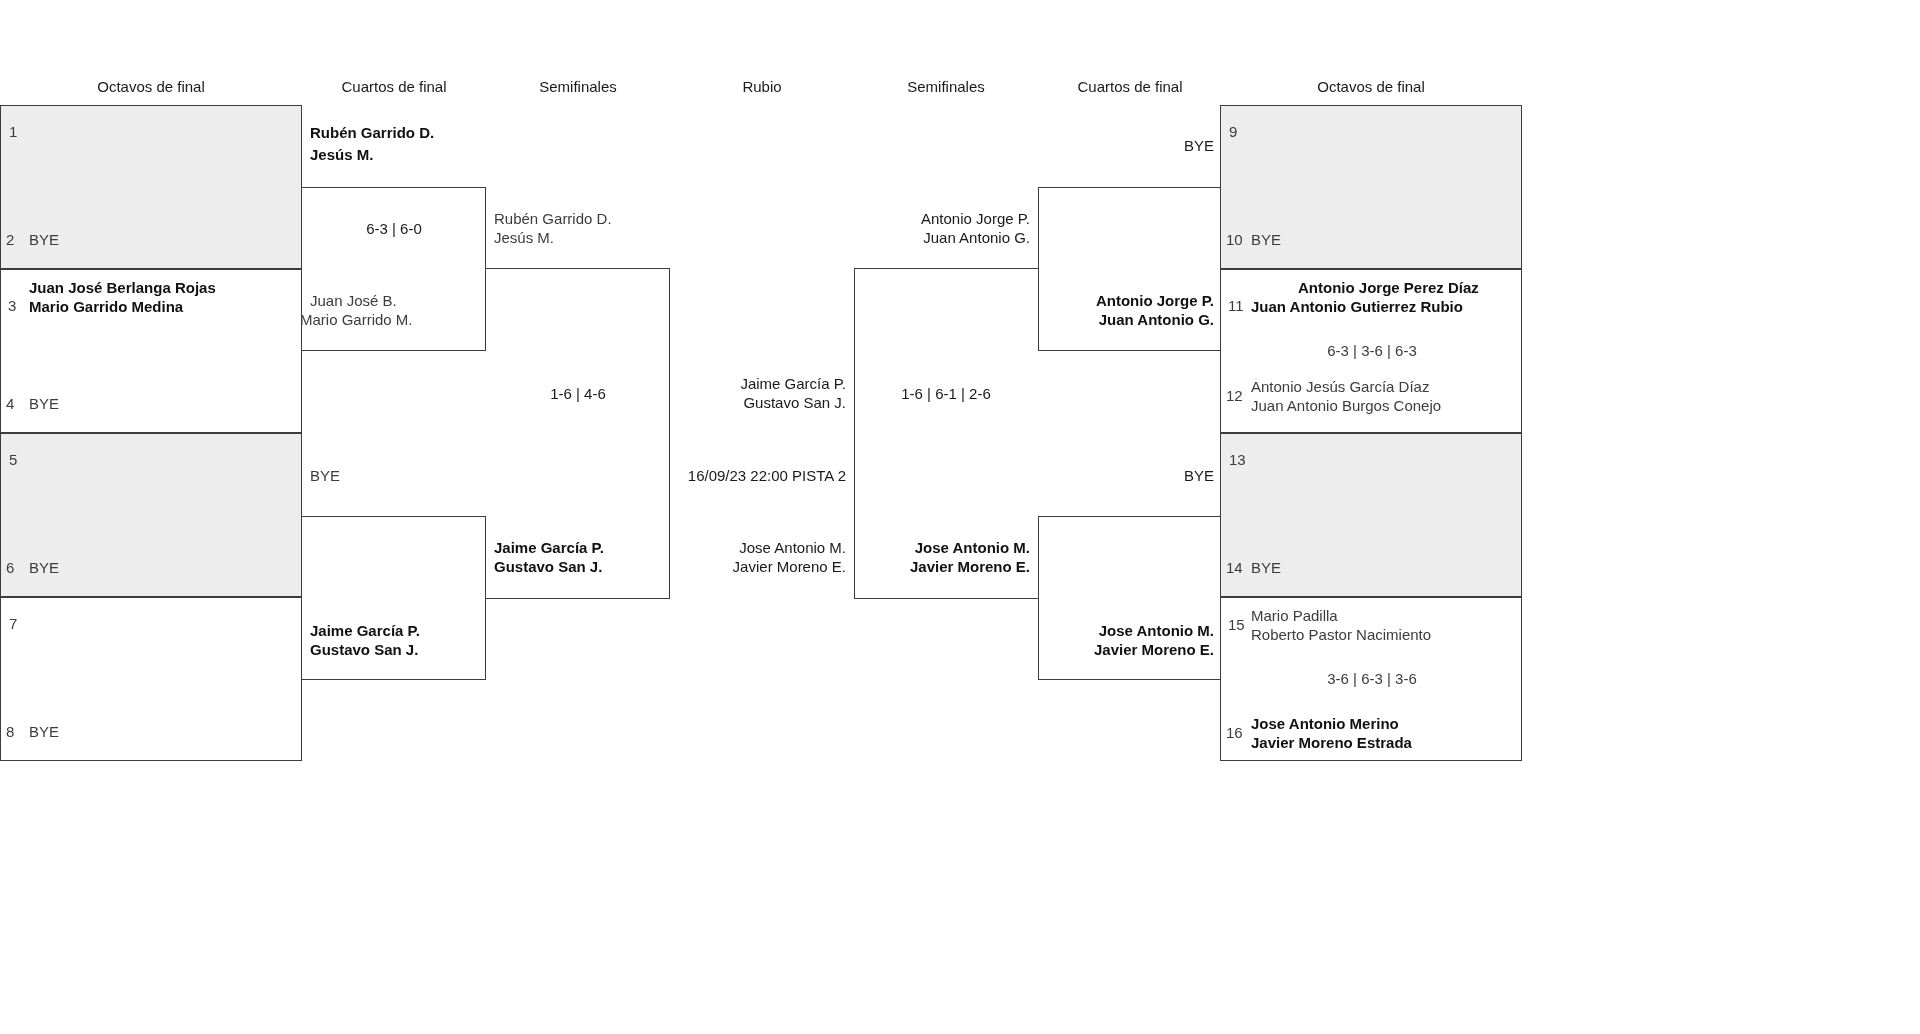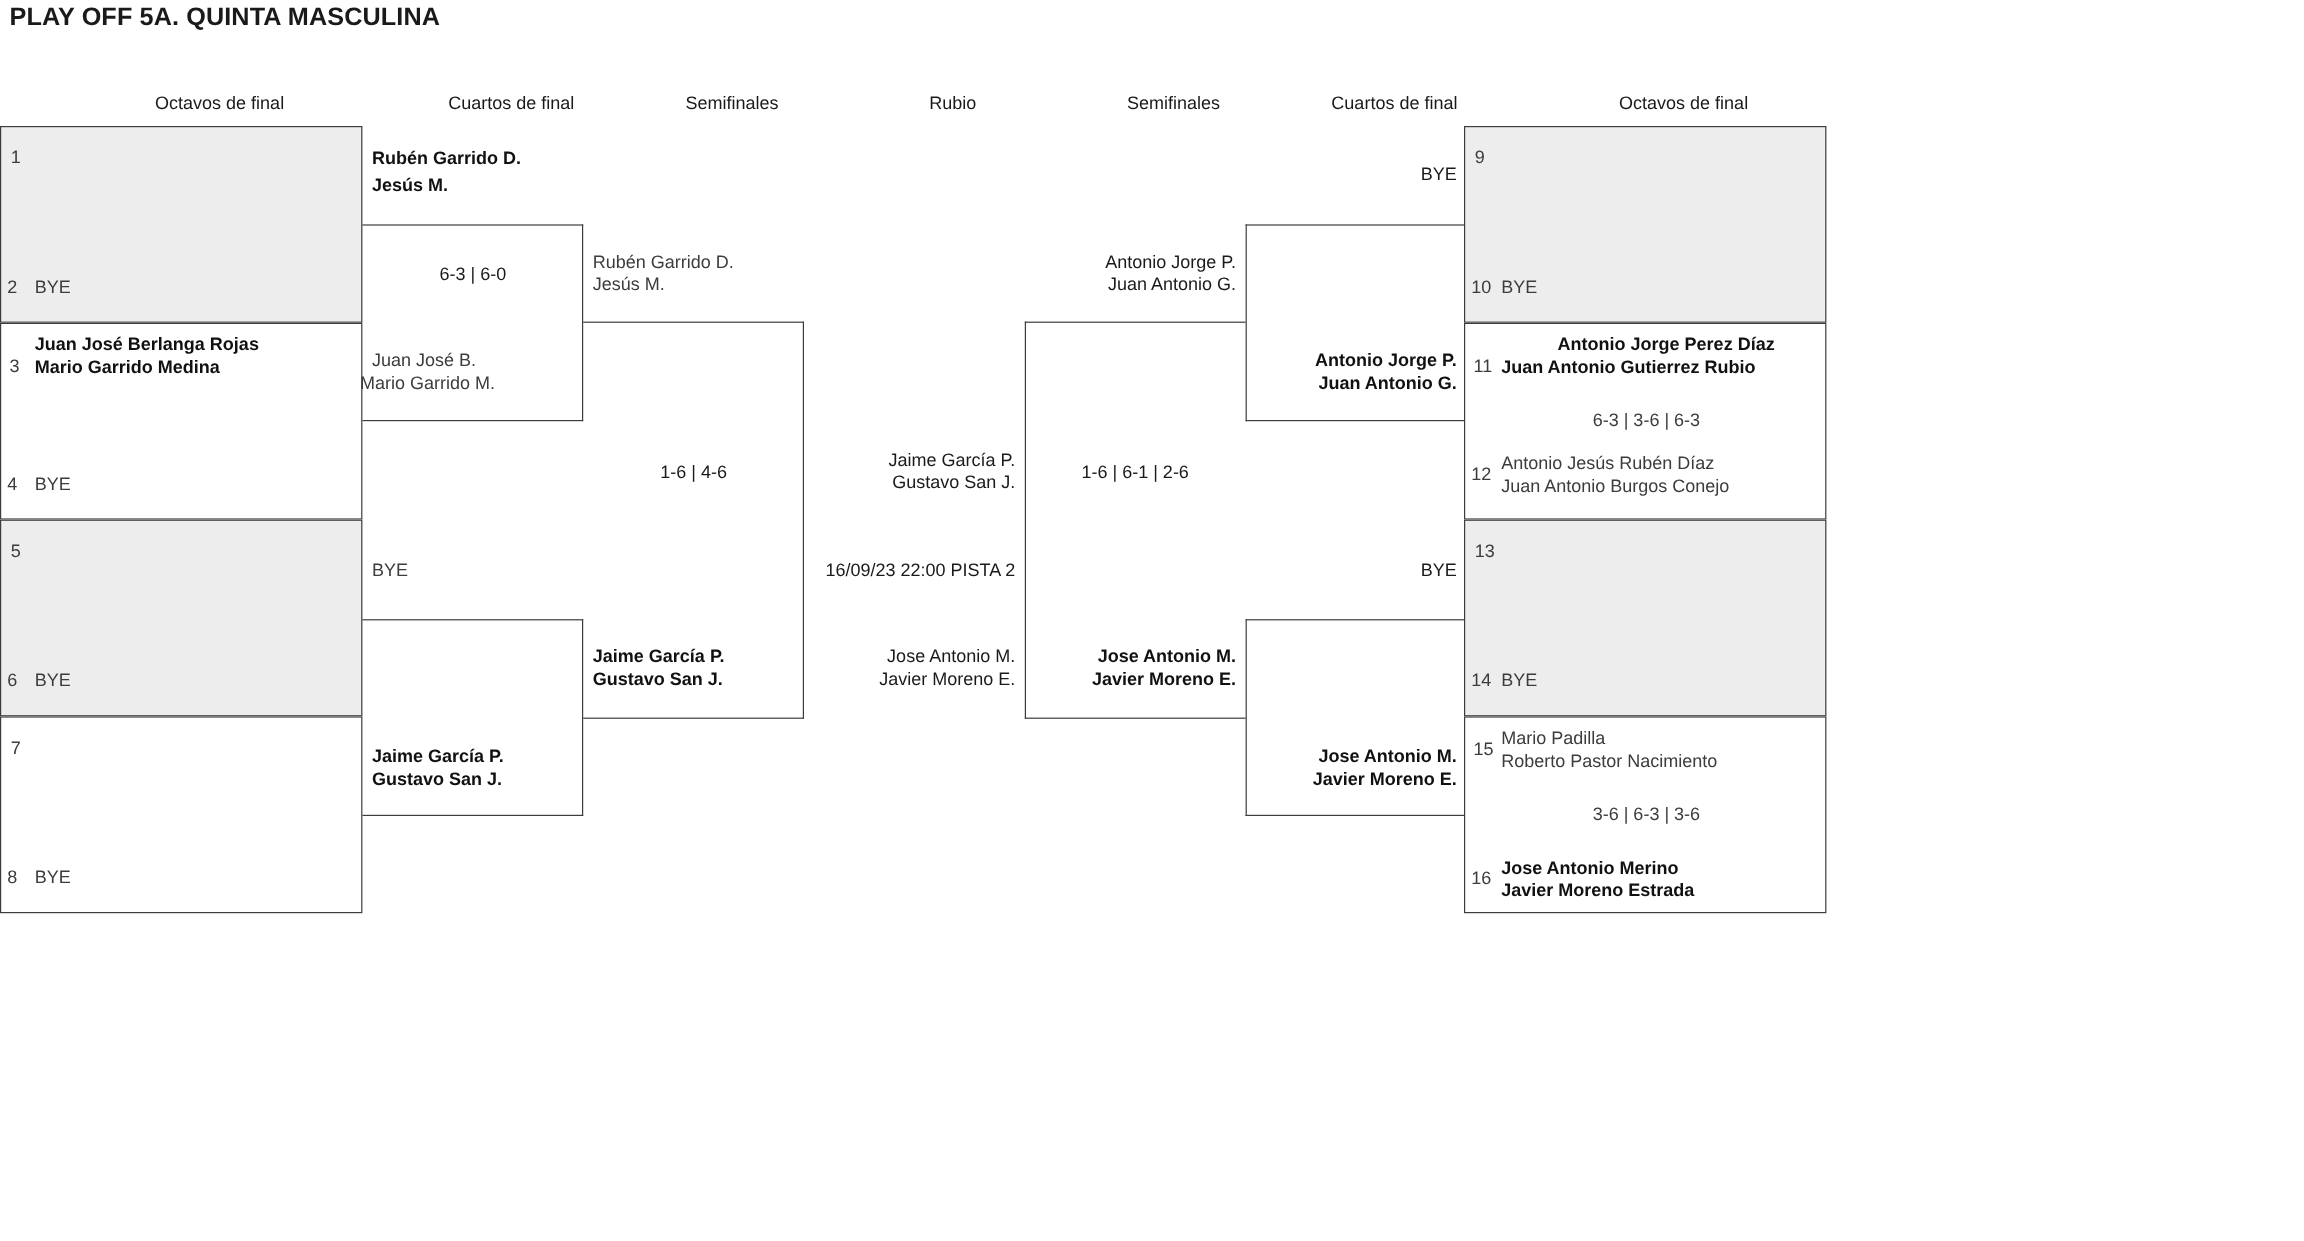--- a/index.html
+++ b/index.html
@@ -58,21 +58,20 @@
 
   
   .round-label {
     position: absolute;
     font-size: 15px;
     font-weight: 400;
     text-align: center;
     color: #1a1a1a;
     top: 78px;
     white-space: nowrap;
-    padding-left: 32px;
   }
 
   
   .seed {
     box-sizing: border-box;
     border: 1px solid #3c3c3c;
     background: #ffffff;
     position: absolute;
   }
   .seed.grey { background: #ededed; }
@@ -113,21 +112,20 @@
   .lbl.bold { font-weight: 700; color: #111; }
   .lbl.norm { font-weight: 400; color: #3c3c3c; }
   .lbl.r { text-align: right; }
   .lbl.c { text-align: center; }
 </style>
 </head>
 <body>
 
 <div class="header">
   <div class="title-block">
-    <span class="title-line">PLAY OFF 5A. QUINTA MASCULINA</span>
   </div>
 
 </div>
 
 <div class="round-label" style="left:0px;width:302px;">Octavos de final</div>
 <div class="round-label" style="left:302px;width:184px;">Cuartos de final</div>
 <div class="round-label" style="left:486px;width:184px;">Semifinales</div>
 <div class="round-label" style="left:670px;width:184px;">Rubio</div>
 <div class="round-label" style="left:854px;width:184px;">Semifinales</div>
 <div class="round-label" style="left:1038px;width:184px;">Cuartos de final</div>
@@ -210,21 +208,21 @@
   <span class="seed-num" style="left:5px;  top:124px;text-align:right;">10</span>
   <span class="seed-names norm seed-bye" style="left:30px; top:124px;">BYE</span>
 </div>
 
 <div class="seed" style="left:1220px; top:269px; width:302px; height:164px;">
   <span class="seed-num" style="left:7px;  top:26px;">11</span>
   <span class="seed-names bold" style="left:30px; top:8px;margin-left:47px;">Antonio Jorge Perez Díaz</span>
   <span class="seed-names bold" style="left:30px; top:27px;">Juan Antonio Gutierrez Rubio</span>
   <span class="seed-names norm" style="left:0px; top:71px; width:302px; text-align:center;">6-3 | 3-6 | 6-3</span>
   <span class="seed-num" style="left:5px;  top:116px;">12</span>
-  <span class="seed-names norm" style="left:30px; top:107px;">Antonio Jesús Rubén Díaz</span>
+  <span class="seed-names norm" style="left:30px; top:107px;">Antonio Jesús García Díaz</span>
   <span class="seed-names norm" style="left:30px; top:126px;">Juan Antonio Burgos Conejo</span>
 </div>
 
 <div class="seed grey" style="left:1220px; top:433px; width:302px; height:164px;">
   <span class="seed-num" style="left:8px;  top:16px;">13</span>
   <span class="seed-names bold" style="left:30px; top:16px;"></span>
   <span class="seed-num" style="left:5px;  top:124px;">14</span>
   <span class="seed-names norm seed-bye" style="left:30px; top:124px;">BYE</span>
 </div>
 

